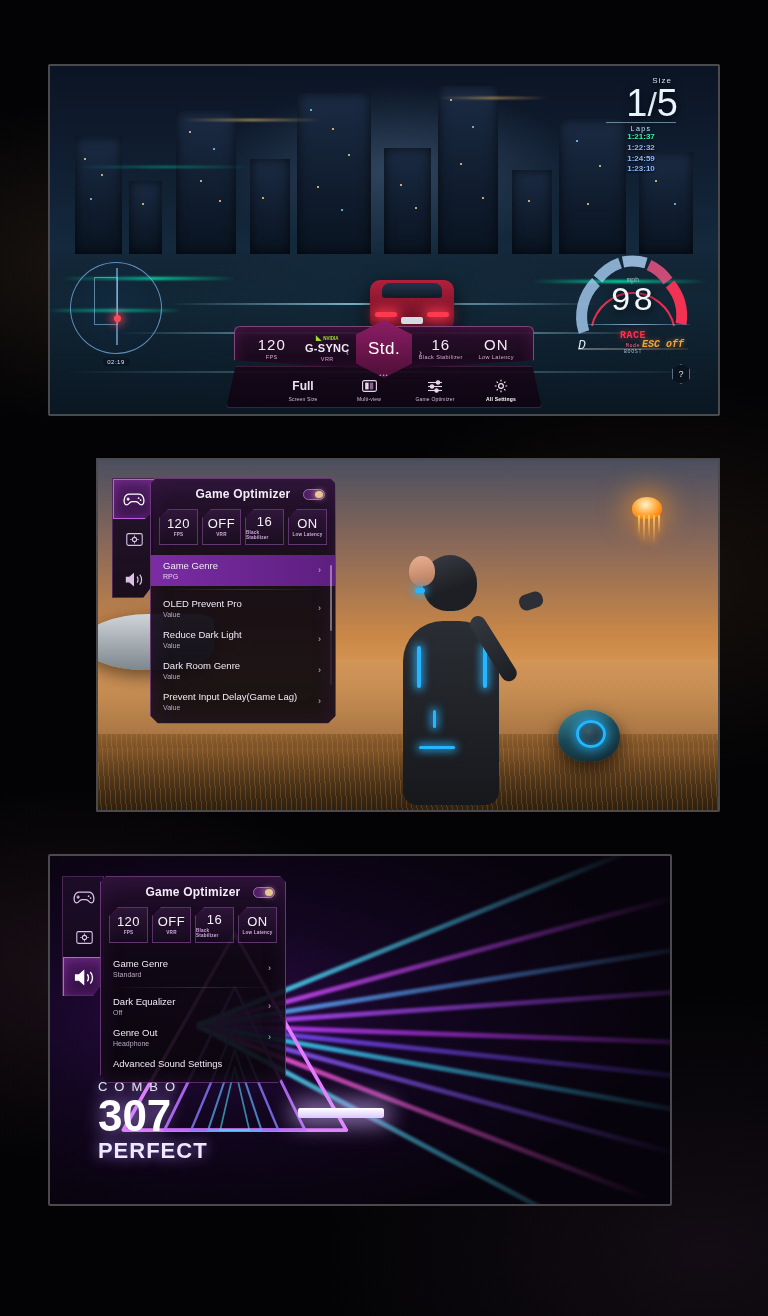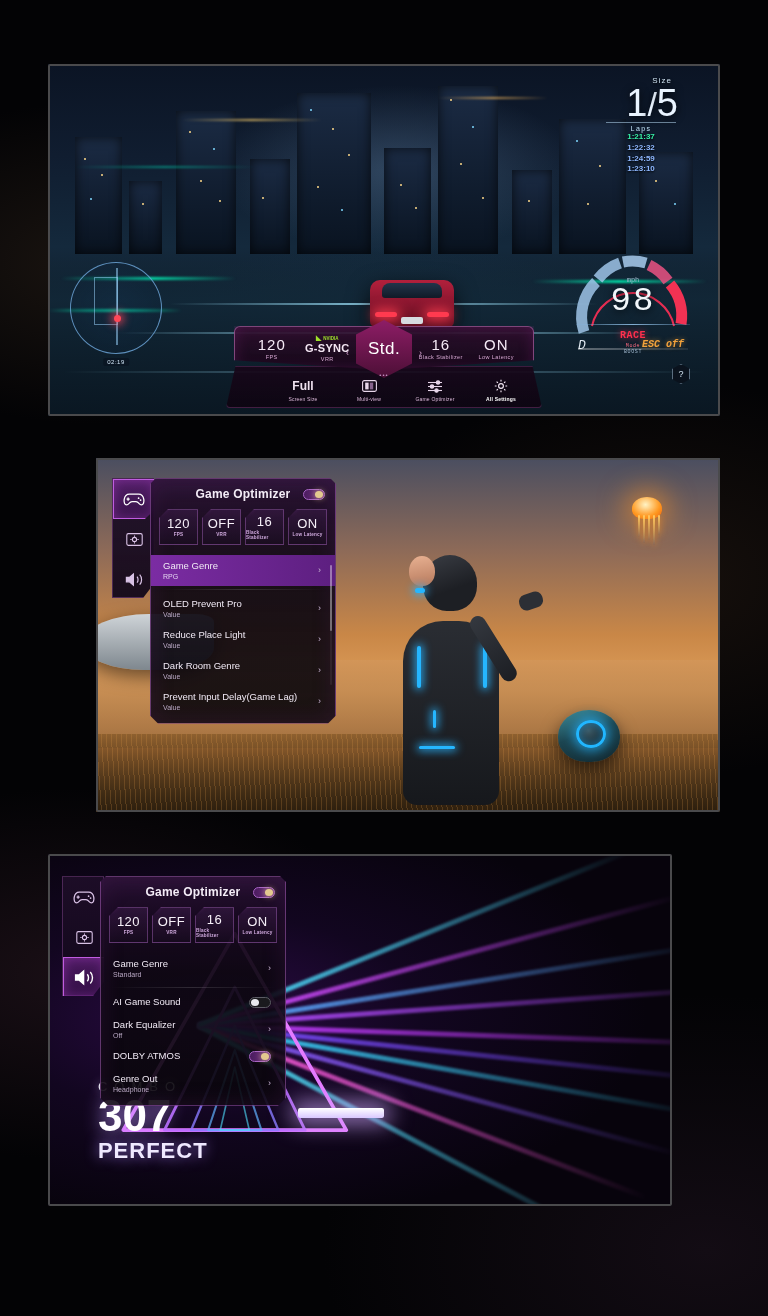--- a/index.html
+++ b/index.html
@@ -536,21 +536,21 @@
         <div class="row-sep"></div>
         <div class="row">
           <div class="txt">
             <div class="lb">OLED Prevent Pro</div>
             <div class="vl">Value</div>
           </div>
           <div class="chev">›</div>
         </div>
         <div class="row">
           <div class="txt">
-            <div class="lb">Reduce Place Light</div>
+            <div class="lb">Reduce Dark Light</div>
             <div class="vl">Value</div>
           </div>
           <div class="chev">›</div>
         </div>
         <div class="row">
           <div class="txt">
             <div class="lb">Dark Room Genre</div>
             <div class="vl">Value</div>
           </div>
           <div class="chev">›</div>
@@ -657,41 +657,34 @@
         <div class="row">
           <div class="txt">
             <div class="lb">Game Genre</div>
             <div class="vl">Standard</div>
           </div>
           <div class="chev">›</div>
         </div>
         <div class="row-sep"></div>
         <div class="row">
           <div class="txt">
-            <div class="lb">AI Game Sound</div>
-          </div>
-          <span class="tgl off"></span>
-        </div>
-        <div class="row">
-          <div class="txt">
             <div class="lb">Dark Equalizer</div>
             <div class="vl">Off</div>
           </div>
           <div class="chev">›</div>
         </div>
         <div class="row">
           <div class="txt">
-            <div class="lb">DOLBY ATMOS</div>
-          </div>
-          <span class="tgl on"></span>
-        </div>
-        <div class="row">
-          <div class="txt">
             <div class="lb">Genre Out</div>
             <div class="vl">Headphone</div>
           </div>
           <div class="chev">›</div>
+        </div>
+        <div class="row">
+          <div class="txt">
+            <div class="lb">Advanced Sound Settings</div>
+          </div>
         </div>
       </div>
     </div>
   </div>
   <div class="bezel"></div>
 </div>
 
 </body></html>

